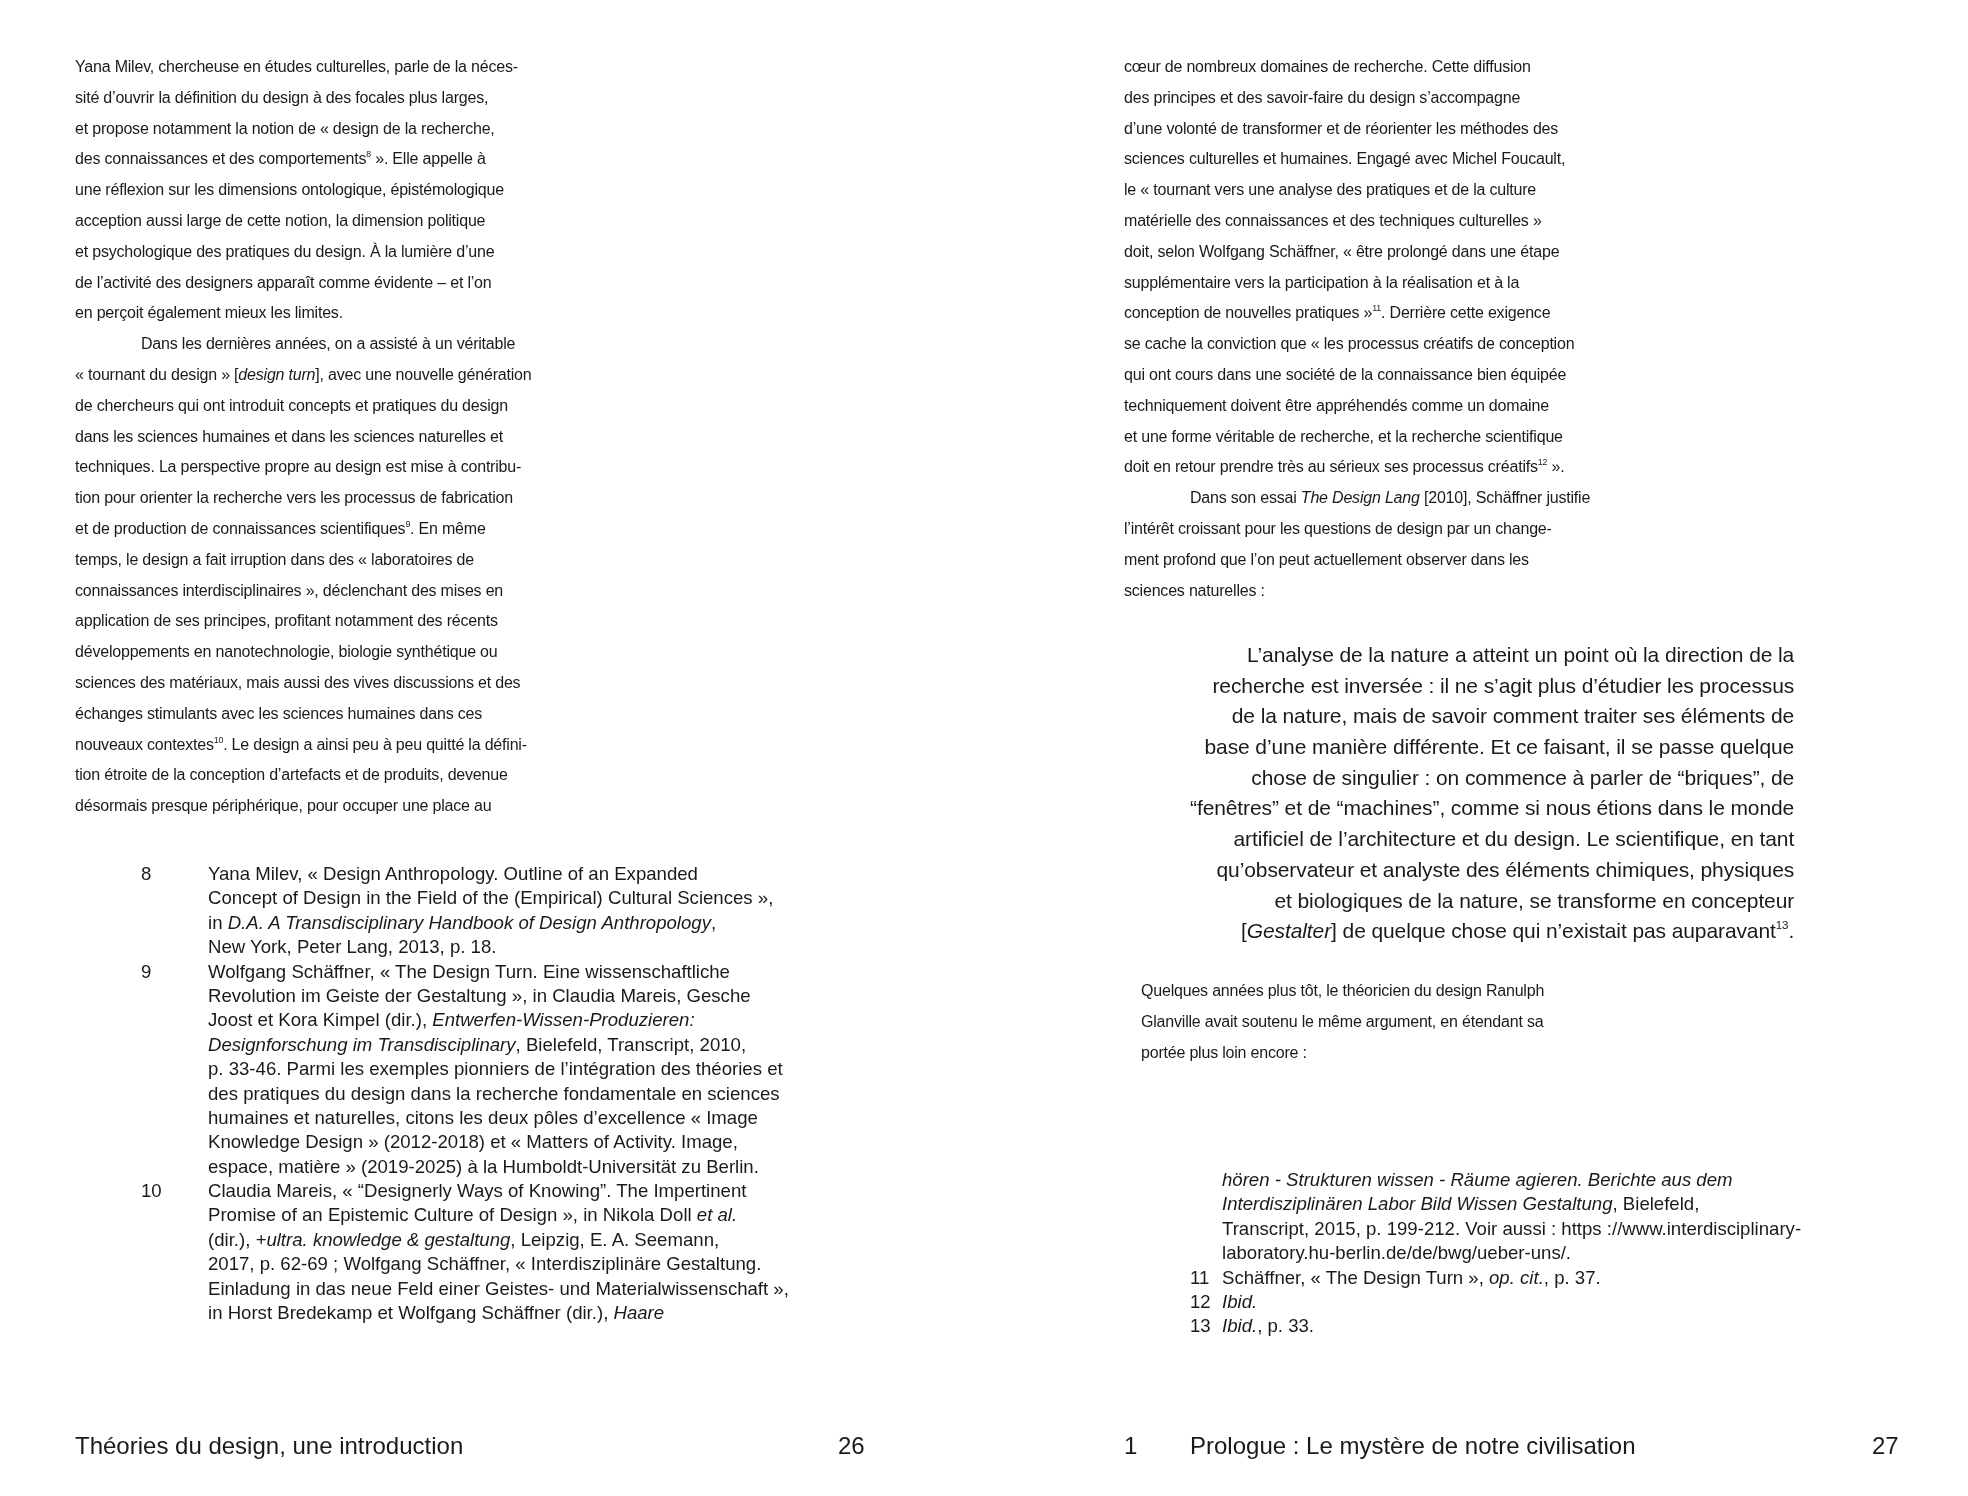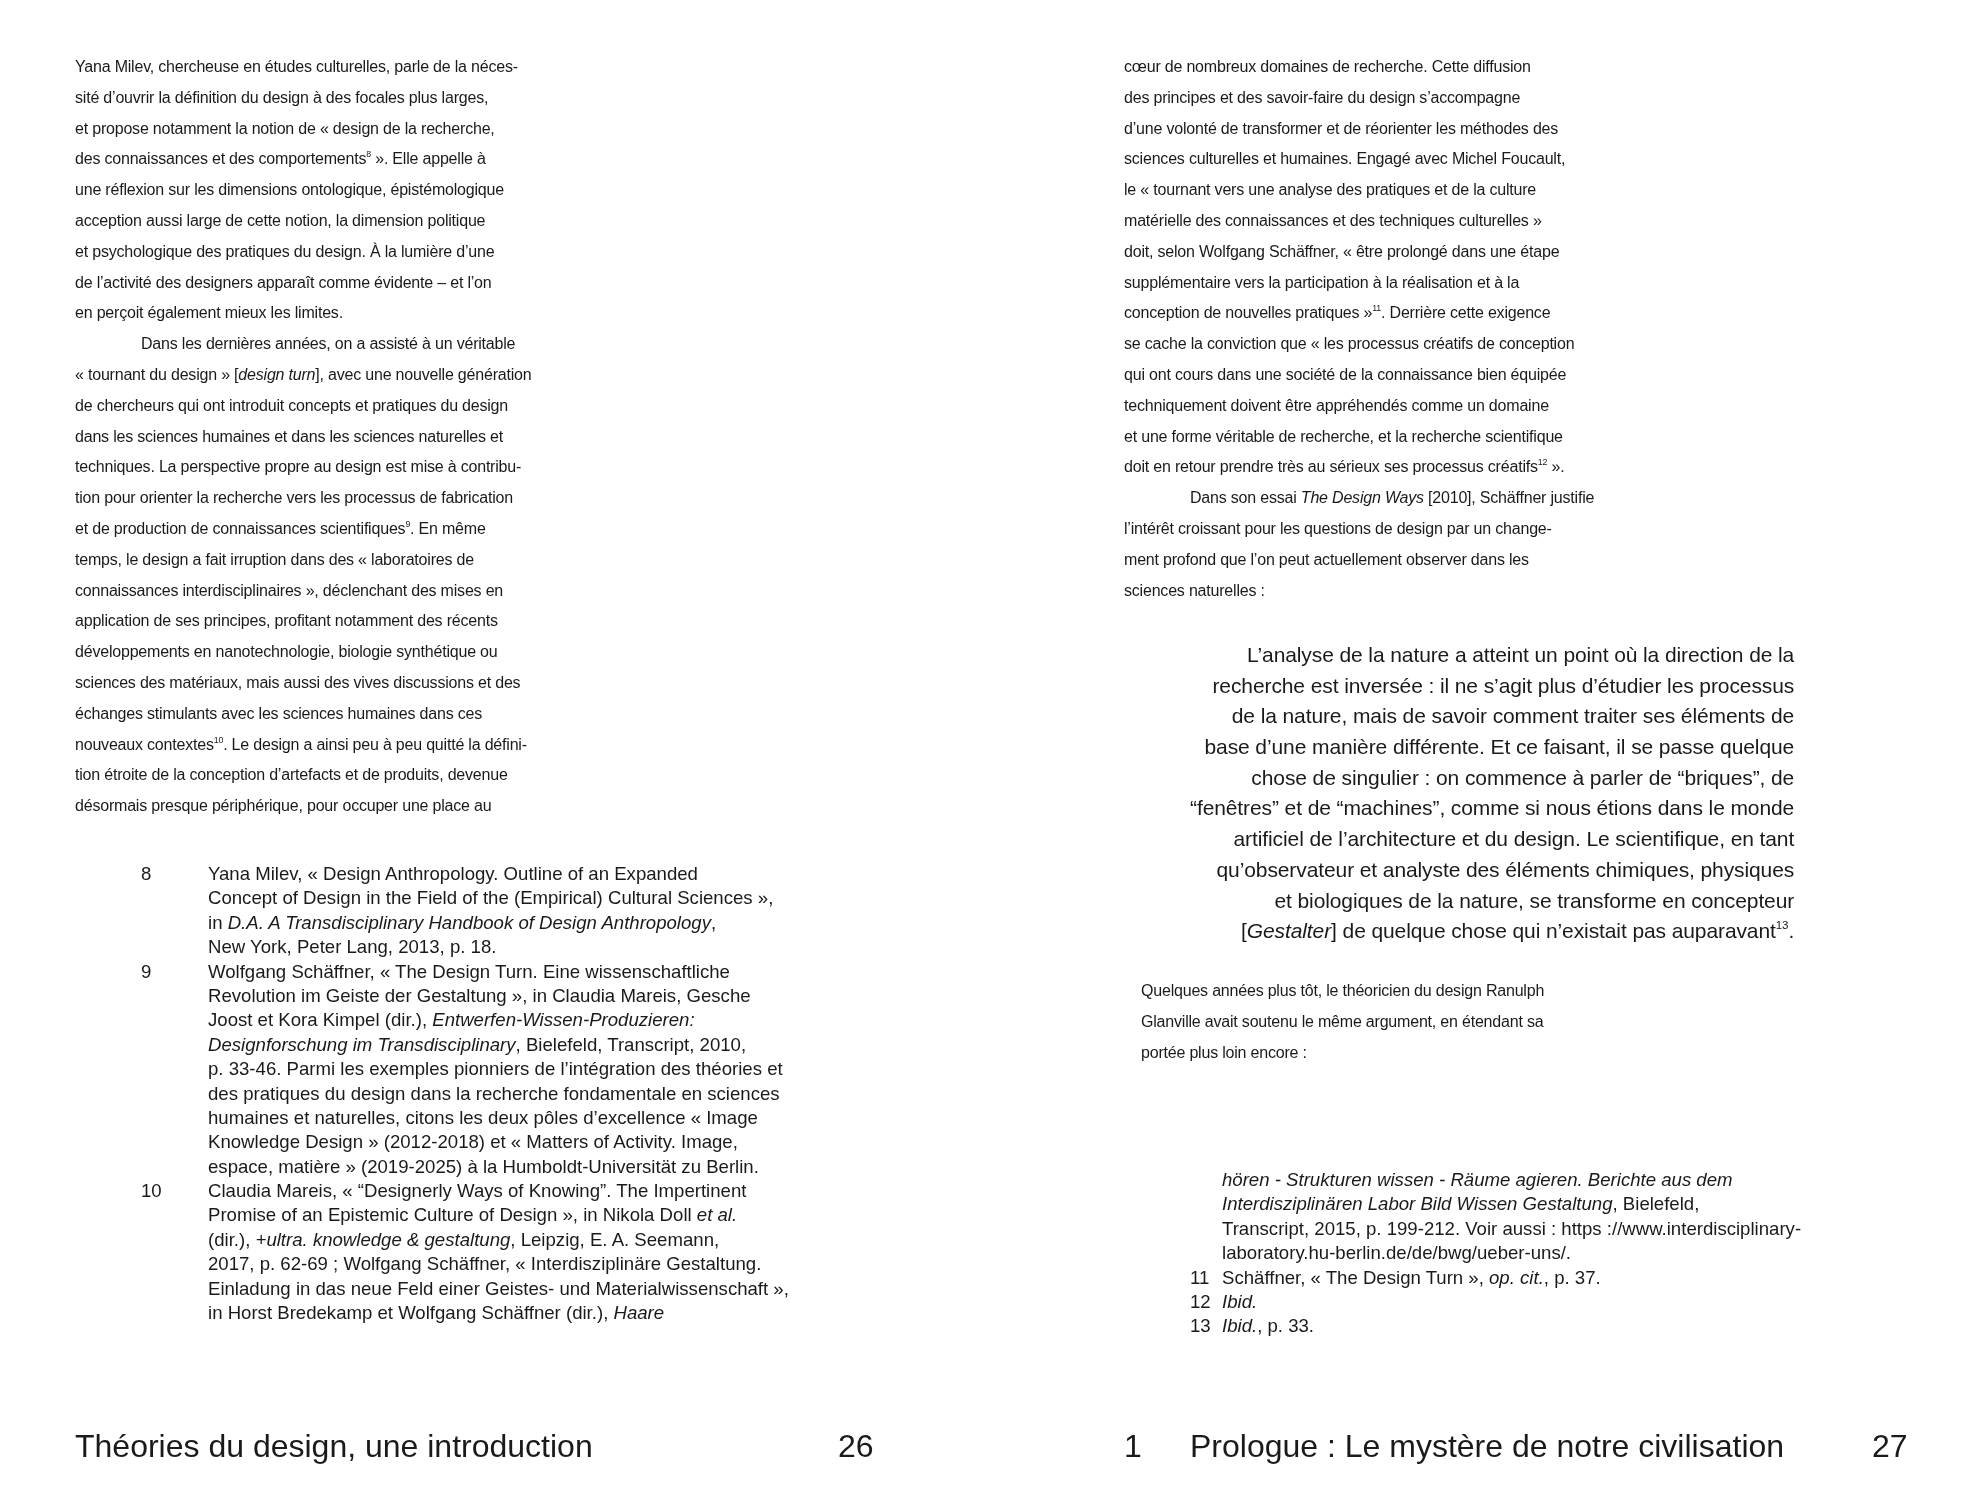--- a/index.html
+++ b/index.html
@@ -42,21 +42,21 @@
   .footnotes .fn { display: block; position: relative; }
   .footnotes .fn-num { position: absolute; left: 0; top: 0; }
   .footnotes .fn-lines { display: block; }
   .footnotes .line { display: block; height: 24.4px; }
   .left-footnotes { left: 141px; top: 862px; }
   .left-footnotes .fn-lines { margin-left: 67px; }
   .right-footnotes { left: 206px; top: 1168px; }
   .right-footnotes .fn-lines { margin-left: 32px; }
 
   .footer {
-    position: absolute; top: 1430px; font-size: 32px; line-height: 32px; white-space: nowrap;
+    position: absolute; top: 1430px; font-size: 24px; line-height: 32px; white-space: nowrap;
   }
   .footer-left-title { left: 75px; }
   .footer-left-num { left: 838px; }
   .footer-right-chapter { left: 140px; }
   .footer-right-title { left: 206px; }
   .footer-right-num { left: 888px; }
 </style>
 </head>
 <body>
 
@@ -137,21 +137,21 @@
       <span class="line"><span>le « tournant vers une analyse des pratiques et de la culture</span></span>
       <span class="line"><span>matérielle des connaissances et des techniques culturelles »</span></span>
       <span class="line"><span>doit, selon Wolfgang Schäffner, « être prolongé dans une étape</span></span>
       <span class="line"><span>supplémentaire vers la participation à la réalisation et à la</span></span>
       <span class="line"><span>conception de nouvelles pratiques »</span><sup class="sup">11</sup><span>. Derrière cette exigence</span></span>
       <span class="line"><span>se cache la conviction que « les processus créatifs de conception</span></span>
       <span class="line"><span>qui ont cours dans une société de la connaissance bien équipée</span></span>
       <span class="line"><span>techniquement doivent être appréhendés comme un domaine</span></span>
       <span class="line"><span>et une forme véritable de recherche, et la recherche scientifique</span></span>
       <span class="line"><span>doit en retour prendre très au sérieux ses processus créatifs</span><sup class="sup">12</sup><span> ».</span></span>
-      <span class="line indent"><span>Dans son essai </span><em>The Design Ways</em><span> [2010], Schäffner justifie</span></span>
+      <span class="line indent"><span>Dans son essai </span><em>The Design Lang</em><span> [2010], Schäffner justifie</span></span>
       <span class="line"><span>l’intérêt croissant pour les questions de design par un change-</span></span>
       <span class="line"><span>ment profond que l’on peut actuellement observer dans les</span></span>
       <span class="line"><span>sciences naturelles :</span></span>
     </div>
   <div class="quote">
       <span class="line"><span>L’analyse de la nature a atteint un point où la direction de la</span></span>
       <span class="line"><span>recherche est inversée : il ne s’agit plus d’étudier les processus</span></span>
       <span class="line"><span>de la nature, mais de savoir comment traiter ses éléments de</span></span>
       <span class="line"><span>base d’une manière différente. Et ce faisant, il se passe quelque</span></span>
       <span class="line"><span>chose de singulier : on commence à parler de “briques”, de</span></span>

